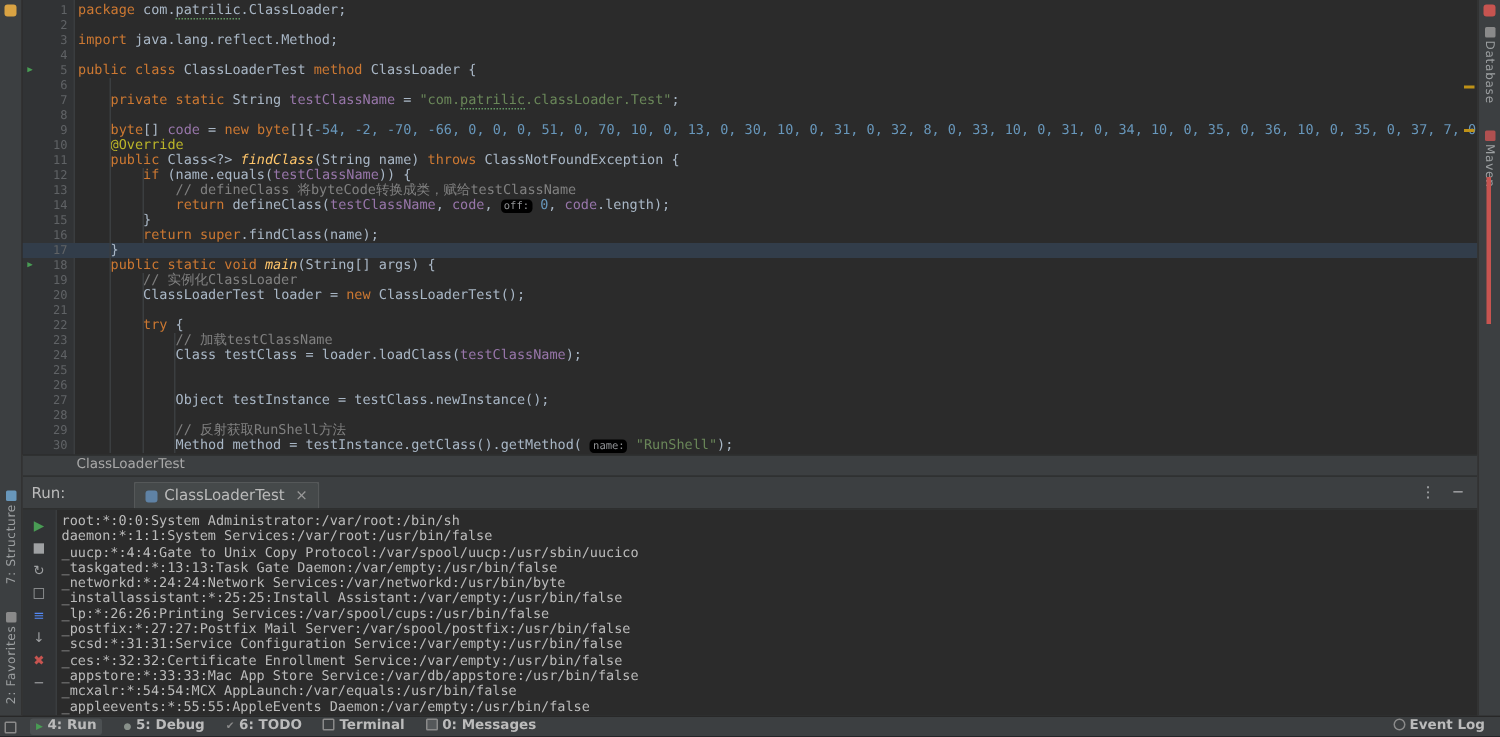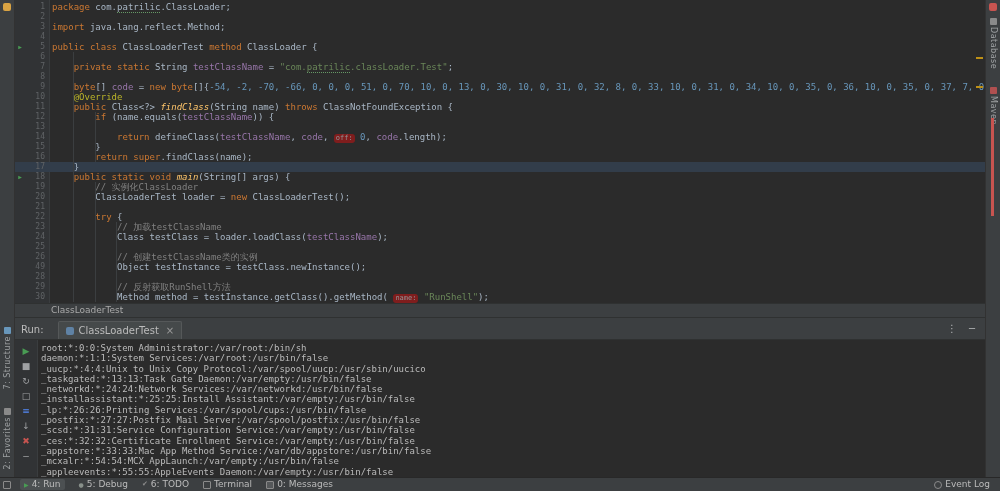--- a/index.html
+++ b/index.html
@@ -39,28 +39,28 @@
   .tok-k{color:#cc7832;}
   .tok-s{color:#6a8759;}
   .tok-n,.tok-nseq{color:#6897bb;}
   .tok-c{color:#808080;}
   .tok-f{color:#9876aa;}
   .tok-m{color:#ffc66b;font-style:italic;}
   .tok-a{color:#bbb529;}
   .tok-p{color:#a9b7c6;margin-top:48px;}
   .tok-ty{color:#a9b7c6;border-bottom:1px dotted #659865;}
   .tok-sty{color:#6a8759;border-bottom:1px dotted #659865;}
-  .tok-h{display:inline-block;background:#7f1d1d;color:#929497;border-radius:3px;font-size:7px;line-height:9px;height:9px;padding:0 2px;}
+  .tok-h{display:inline-block;background:#000000;color:#929497;border-radius:3px;font-size:7px;line-height:9px;height:9px;padding:0 2px;}
   .indent-guide{position:absolute;width:1px;background:#3b3e40;}
   #error-stripe{position:absolute;right:1px;top:0;bottom:0;width:8px;}
   .stripe-mark{position:absolute;left:0;width:7px;height:2px;}
   
   #breadcrumb-bar{height:13px;background:#3c3f41;border-top:1px solid #2f3131;font-size:9px;line-height:12px;color:#a9a9a9;padding-left:36px;flex:none;}
   
-  #run-header{height:21px;background:#3c3f41;display:flex;align-items:flex-end;border-top:1px solid #2f3131;flex:none;}
+  #run-header{height:21px;background:#3c3f41;display:flex;align-items:flex-end;border-top:1px solid #2f3131;flex:none;gap:31px;}
   #run-title{color:#bbbbbb;font-size:10px;margin:0 0 4px 6px;}
   #run-tab{margin-left:14px;display:flex;align-items:center;background:#45494a;border:1px solid #555859;border-bottom:none;height:17px;padding:0 7px;font-size:10px;color:#bbbbbb;border-radius:2px 2px 0 0;}
   .tab-icon{width:8px;height:8px;background:#5f82a5;border-radius:2px;margin-right:5px;}
   .tab-close{margin-left:7px;color:#9a9a9a;font-size:10px;}
   .header-right{margin-left:auto;margin-right:10px;display:flex;gap:12px;color:#afb1b3;font-size:10px;align-self:center;}
   
   #run-body{flex:1;display:flex;min-height:0;background:#2b2b2b;border-top:1px solid #2f3131;}
   #run-toolbar{width:22px;background:#313335;border-right:1px solid #3a3d3f;flex:none;padding-top:4px;}
   .tb{width:22px;height:15px;text-align:center;font-size:9px;line-height:15px;}
   .tone-green{color:#499c54;}
@@ -68,21 +68,21 @@
   .tone-blue{color:#548af7;}
   .tone-red{color:#c75450;}
   #console{flex:1;overflow:hidden;padding:3px 0 0 3px;}
   .console-line{font:9px/10.3px "DejaVu Sans Mono",monospace;color:#bbbbbb;white-space:pre;}
   
   #status-bar{height:13px;background:#3c3f41;border-top:1px solid #282828;display:flex;align-items:center;font-size:9px;color:#bbbbbb;flex:none;}
   .sb-corner{width:14px;display:flex;justify-content:center;align-items:center;}
   .sb-corner::before{content:"";width:6px;height:6px;border:1px solid #8a8a8a;border-radius:1px;}
   #sb-left{display:flex;gap:14px;margin-left:6px;}
   #sb-right{margin-left:auto;margin-right:10px;display:flex;gap:14px;}
-  .sb-item{display:flex;align-items:center;gap:3px;line-height:11px;}
+  .sb-item{display:flex;gap:3px;line-height:11px;font-weight:bold;}
   .sb-item.active{background:#4c5052;padding:0 4px;border-radius:2px;}
   .si{display:inline-flex;align-items:center;}
   .icon-run-icon::before{content:"▶";color:#499c54;font-size:6px;}
   .icon-debug-icon::before{content:"●";color:#88908a;font-size:6px;}
   .icon-todo-icon::before{content:"✔";color:#8a8a8a;font-size:7px;}
   .icon-terminal-icon{width:6px;height:6px;border:1px solid #8a8a8a;border-radius:1px;}
   .icon-messages-icon{width:6px;height:6px;border:1px solid #8a8a8a;border-radius:1px;background:#55585a;}
   .icon-eventlog-icon{width:6px;height:6px;border:1px solid #8a8a8a;border-radius:50%;}
 </style>
 </head>
@@ -115,35 +115,35 @@
             <div class="code-row"><span class="gutter-cell"><span class="run-arrow"></span><span class="line-num">3</span></span><span class="code-text"><span class="tok-k">import </span><span class="tok-p">java.lang.reflect.Method;</span></span></div>
             <div class="code-row"><span class="gutter-cell"><span class="run-arrow"></span><span class="line-num">4</span></span><span class="code-text"></span></div>
             <div class="code-row"><span class="gutter-cell"><span class="run-arrow">▶</span><span class="line-num">5</span></span><span class="code-text"><span class="tok-k">public class </span><span class="tok-p">ClassLoaderTest </span><span class="tok-k">method </span><span class="tok-p">ClassLoader {</span></span></div>
             <div class="code-row"><span class="gutter-cell"><span class="run-arrow"></span><span class="line-num">6</span></span><span class="code-text"></span></div>
             <div class="code-row"><span class="gutter-cell"><span class="run-arrow"></span><span class="line-num">7</span></span><span class="code-text"><span class="tok-p">    </span><span class="tok-k">private static </span><span class="tok-p">String </span><span class="tok-f">testClassName</span><span class="tok-p"> = </span><span class="tok-s">"com.</span><span class="tok-sty">patrilic</span><span class="tok-s">.classLoader.Test"</span><span class="tok-p">;</span></span></div>
             <div class="code-row"><span class="gutter-cell"><span class="run-arrow"></span><span class="line-num">8</span></span><span class="code-text"></span></div>
             <div class="code-row"><span class="gutter-cell"><span class="run-arrow"></span><span class="line-num">9</span></span><span class="code-text"><span class="tok-p">    </span><span class="tok-k">byte</span><span class="tok-p">[] </span><span class="tok-f">code</span><span class="tok-p"> = </span><span class="tok-k">new byte</span><span class="tok-p">[]{</span><span class="tok-nseq">-54, -2, -70, -66, 0, 0, 0, 51, 0, 70, 10, 0, 13, 0, 30, 10, 0, 31, 0, 32, 8, 0, 33, 10, 0, 31, 0, 34, 10, 0, 35, 0, 36, 10, 0, 35, 0, 37, 7, 0, 38, 10, 0, 7, 0, 39, 10, 0, 31, 0, 34, 10, 0, 35, 0, 36, 10, 0, 40, 0, 41, 7, 0, 42, 10, 0, 43, 0, 44</span></span></div>
             <div class="code-row"><span class="gutter-cell"><span class="run-arrow"></span><span class="line-num">10</span></span><span class="code-text"><span class="tok-p">    </span><span class="tok-a">@Override</span></span></div>
             <div class="code-row"><span class="gutter-cell"><span class="run-arrow"></span><span class="line-num">11</span></span><span class="code-text"><span class="tok-p">    </span><span class="tok-k">public </span><span class="tok-p">Class&lt;?&gt; </span><span class="tok-m">findClass</span><span class="tok-p">(String name) </span><span class="tok-k">throws </span><span class="tok-p">ClassNotFoundException {</span></span></div>
             <div class="code-row"><span class="gutter-cell"><span class="run-arrow"></span><span class="line-num">12</span></span><span class="code-text"><span class="tok-p">        </span><span class="tok-k">if </span><span class="tok-p">(name.equals(</span><span class="tok-f">testClassName</span><span class="tok-p">)) {</span></span></div>
-            <div class="code-row"><span class="gutter-cell"><span class="run-arrow"></span><span class="line-num">13</span></span><span class="code-text"><span class="tok-p">            </span></span></div>
+            <div class="code-row"><span class="gutter-cell"><span class="run-arrow"></span><span class="line-num">13</span></span><span class="code-text"><span class="tok-p">            </span><span class="tok-c">// defineClass 将byteCode转换成类，赋给testClassName</span></span></div>
             <div class="code-row"><span class="gutter-cell"><span class="run-arrow"></span><span class="line-num">14</span></span><span class="code-text"><span class="tok-p">            </span><span class="tok-k">return </span><span class="tok-p">defineClass(</span><span class="tok-f">testClassName</span><span class="tok-p">, </span><span class="tok-f">code</span><span class="tok-p">, </span><span class="tok-h">off:</span><span class="tok-p"> </span><span class="tok-n">0</span><span class="tok-p">, </span><span class="tok-f">code</span><span class="tok-p">.length);</span></span></div>
             <div class="code-row"><span class="gutter-cell"><span class="run-arrow"></span><span class="line-num">15</span></span><span class="code-text"><span class="tok-p">        }</span></span></div>
             <div class="code-row"><span class="gutter-cell"><span class="run-arrow"></span><span class="line-num">16</span></span><span class="code-text"><span class="tok-p">        </span><span class="tok-k">return super</span><span class="tok-p">.findClass(name);</span></span></div>
             <div class="code-row caret-row"><span class="gutter-cell"><span class="run-arrow"></span><span class="line-num">17</span></span><span class="code-text"><span class="tok-p">    }</span></span></div>
             <div class="code-row"><span class="gutter-cell"><span class="run-arrow">▶</span><span class="line-num">18</span></span><span class="code-text"><span class="tok-p">    </span><span class="tok-k">public static void </span><span class="tok-m">main</span><span class="tok-p">(String[] args) {</span></span></div>
             <div class="code-row"><span class="gutter-cell"><span class="run-arrow"></span><span class="line-num">19</span></span><span class="code-text"><span class="tok-p">        </span><span class="tok-c">// 实例化ClassLoader</span></span></div>
             <div class="code-row"><span class="gutter-cell"><span class="run-arrow"></span><span class="line-num">20</span></span><span class="code-text"><span class="tok-p">        </span><span class="tok-p">ClassLoaderTest loader = </span><span class="tok-k">new </span><span class="tok-p">ClassLoaderTest();</span></span></div>
             <div class="code-row"><span class="gutter-cell"><span class="run-arrow"></span><span class="line-num">21</span></span><span class="code-text"></span></div>
             <div class="code-row"><span class="gutter-cell"><span class="run-arrow"></span><span class="line-num">22</span></span><span class="code-text"><span class="tok-p">        </span><span class="tok-k">try </span><span class="tok-p">{</span></span></div>
             <div class="code-row"><span class="gutter-cell"><span class="run-arrow"></span><span class="line-num">23</span></span><span class="code-text"><span class="tok-p">            </span><span class="tok-c">// 加载testClassName</span></span></div>
             <div class="code-row"><span class="gutter-cell"><span class="run-arrow"></span><span class="line-num">24</span></span><span class="code-text"><span class="tok-p">            </span><span class="tok-p">Class testClass = loader.loadClass(</span><span class="tok-f">testClassName</span><span class="tok-p">);</span></span></div>
             <div class="code-row"><span class="gutter-cell"><span class="run-arrow"></span><span class="line-num">25</span></span><span class="code-text"></span></div>
-            <div class="code-row"><span class="gutter-cell"><span class="run-arrow"></span><span class="line-num">26</span></span><span class="code-text"><span class="tok-p">            </span><span class="tok-c">// 创建testClassName类的实例</span></span></div>
-            <div class="code-row"><span class="gutter-cell"><span class="run-arrow"></span><span class="line-num">49</span></span><span class="code-text"><span class="tok-p">            </span><span class="tok-p">Object testInstance = testClass.newInstance();</span></span></div>
+            <div class="code-row"><span class="gutter-cell"><span class="run-arrow"></span><span class="line-num">26</span></span></div>
+            <div class="code-row"><span class="gutter-cell"><span class="run-arrow"></span><span class="line-num">27</span></span><span class="code-text"><span class="tok-p">            </span><span class="tok-p">Object testInstance = testClass.newInstance();</span></span></div>
             <div class="code-row"><span class="gutter-cell"><span class="run-arrow"></span><span class="line-num">28</span></span><span class="code-text"></span></div>
             <div class="code-row"><span class="gutter-cell"><span class="run-arrow"></span><span class="line-num">29</span></span><span class="code-text"><span class="tok-p">            </span><span class="tok-c">// 反射获取RunShell方法</span></span></div>
             <div class="code-row"><span class="gutter-cell"><span class="run-arrow"></span><span class="line-num">30</span></span><span class="code-text"><span class="tok-p">            </span><span class="tok-p">Method method = testInstance.getClass().getMethod( </span><span class="tok-h">name:</span><span class="tok-p"> </span><span class="tok-s">"RunShell"</span><span class="tok-p">);</span></span></div>
           </div>
         <div class="indent-guide" style="left:58px;top:52px;height:250px;"></div>
         <div class="indent-guide" style="left:80px;top:112px;height:50px;"></div>
         <div class="indent-guide" style="left:80px;top:182px;height:120px;"></div>
         <div class="indent-guide" style="left:101px;top:222px;height:80px;"></div>
         <div id="error-stripe">
             <div class="stripe-mark" style="top: 57px; background: rgb(190, 145, 23);"></div>
@@ -175,30 +175,30 @@
             <div class="tb tone-gray">↻</div>
             <div class="tb tone-gray">□</div>
             <div class="tb tone-blue">≡</div>
             <div class="tb tone-gray">↓</div>
             <div class="tb tone-red">✖</div>
             <div class="tb tone-gray">−</div>
           </div>
         <div id="console">
             <div class="console-line">root:*:0:0:System Administrator:/var/root:/bin/sh</div>
             <div class="console-line">daemon:*:1:1:System Services:/var/root:/usr/bin/false</div>
-            <div class="console-line">_uucp:*:4:4:Unix to Unix Copy Protocol:/var/spool/uucp:/usr/sbin/uucico</div>
+            <div class="console-line">_uucp:*:4:4:Gate to Unix Copy Protocol:/var/spool/uucp:/usr/sbin/uucico</div>
             <div class="console-line">_taskgated:*:13:13:Task Gate Daemon:/var/empty:/usr/bin/false</div>
-            <div class="console-line">_networkd:*:24:24:Network Services:/var/networkd:/usr/bin/false</div>
+            <div class="console-line">_networkd:*:24:24:Network Services:/var/networkd:/usr/bin/byte</div>
             <div class="console-line">_installassistant:*:25:25:Install Assistant:/var/empty:/usr/bin/false</div>
             <div class="console-line">_lp:*:26:26:Printing Services:/var/spool/cups:/usr/bin/false</div>
             <div class="console-line">_postfix:*:27:27:Postfix Mail Server:/var/spool/postfix:/usr/bin/false</div>
             <div class="console-line">_scsd:*:31:31:Service Configuration Service:/var/empty:/usr/bin/false</div>
             <div class="console-line">_ces:*:32:32:Certificate Enrollment Service:/var/empty:/usr/bin/false</div>
-            <div class="console-line">_appstore:*:33:33:Mac App Method Service:/var/db/appstore:/usr/bin/false</div>
-            <div class="console-line">_mcxalr:*:54:54:MCX AppLaunch:/var/empty:/usr/bin/false</div>
+            <div class="console-line">_appstore:*:33:33:Mac App Store Service:/var/db/appstore:/usr/bin/false</div>
+            <div class="console-line">_mcxalr:*:54:54:MCX AppLaunch:/var/equals:/usr/bin/false</div>
             <div class="console-line">_appleevents:*:55:55:AppleEvents Daemon:/var/empty:/usr/bin/false</div>
             <div class="console-line">_geod:*:56:56:Geo Services Daemon:/var/db/geod:/usr/bin/false</div>
           </div>
       </div>
 
     </div>
 
     <div id="right-stripe" class="stripe">
       <div class="stripe-icon red"></div>
       <div class="stripe-tabs" id="right-stripe-tabs">

